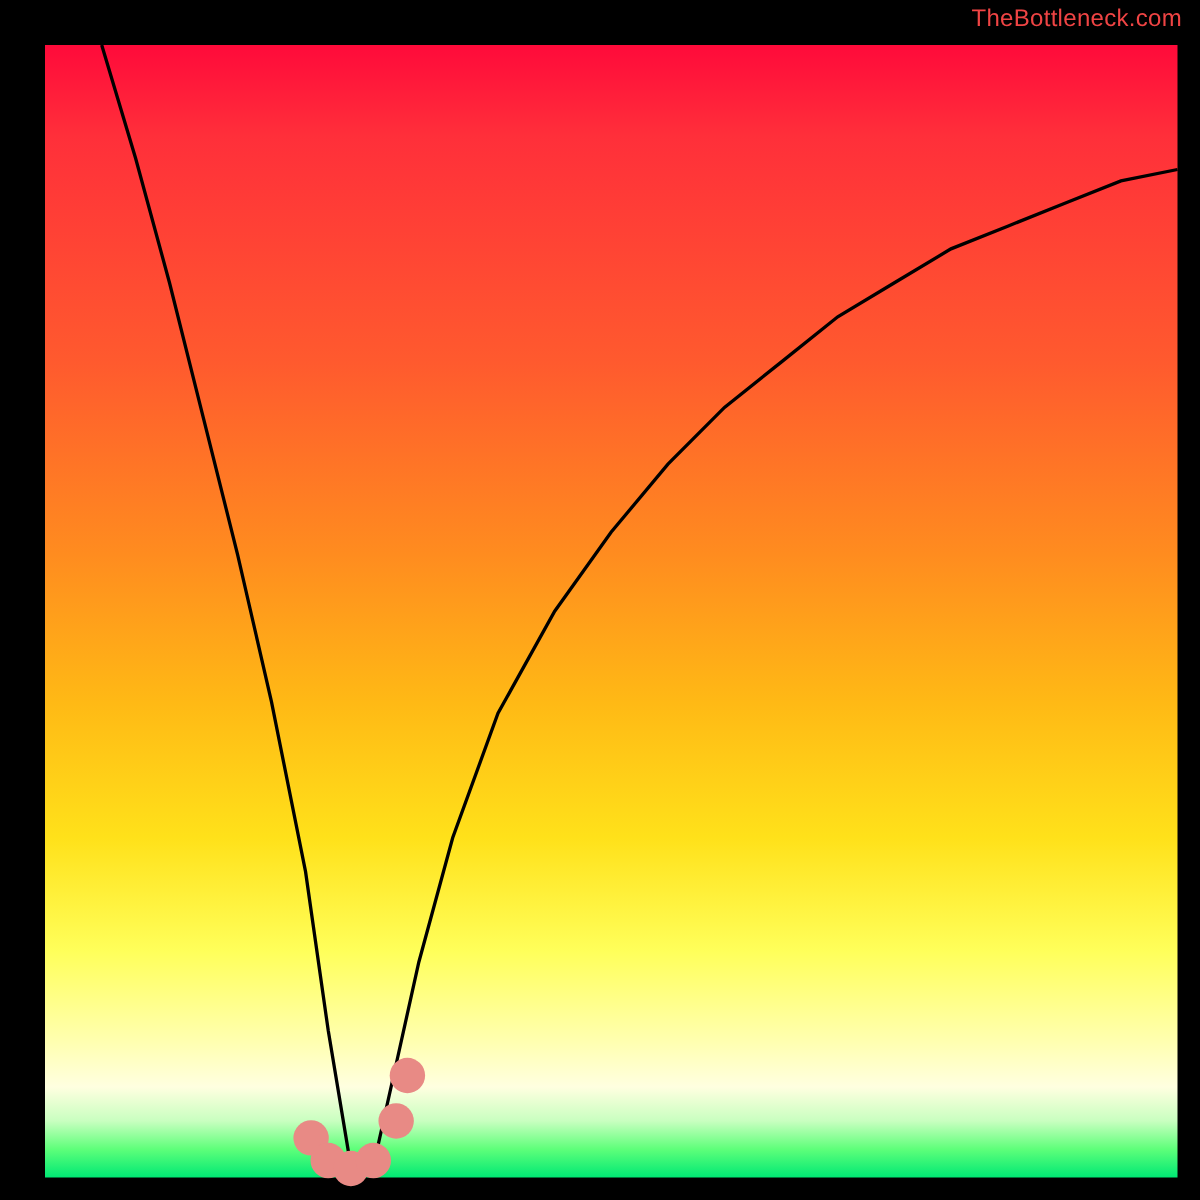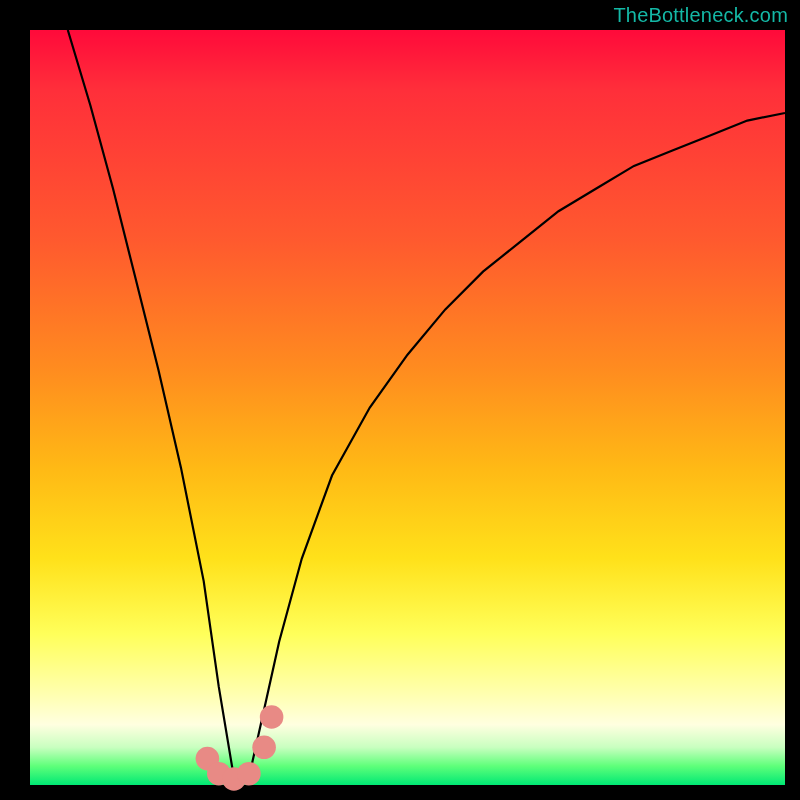--- a/index.html
+++ b/index.html
@@ -36,22 +36,22 @@
       #ffffe0 92%,
       #c9ffc0 95%,
       #5eff7a 97.5%,
       #00e874 100%
     );
   }
   .watermark {
     position: absolute;
     top: 4px;
     right: 12px;
-    color: #14b8a6;
-    font-size: 20px;
+    color: #ef4444;
+    font-size: 16px;
     letter-spacing: 0.2px;
     user-select: none;
   }
   svg.curve {
     position: absolute;
     left: 30px;
     top: 30px;
     width: 755px;
     height: 755px;
     overflow: visible;

